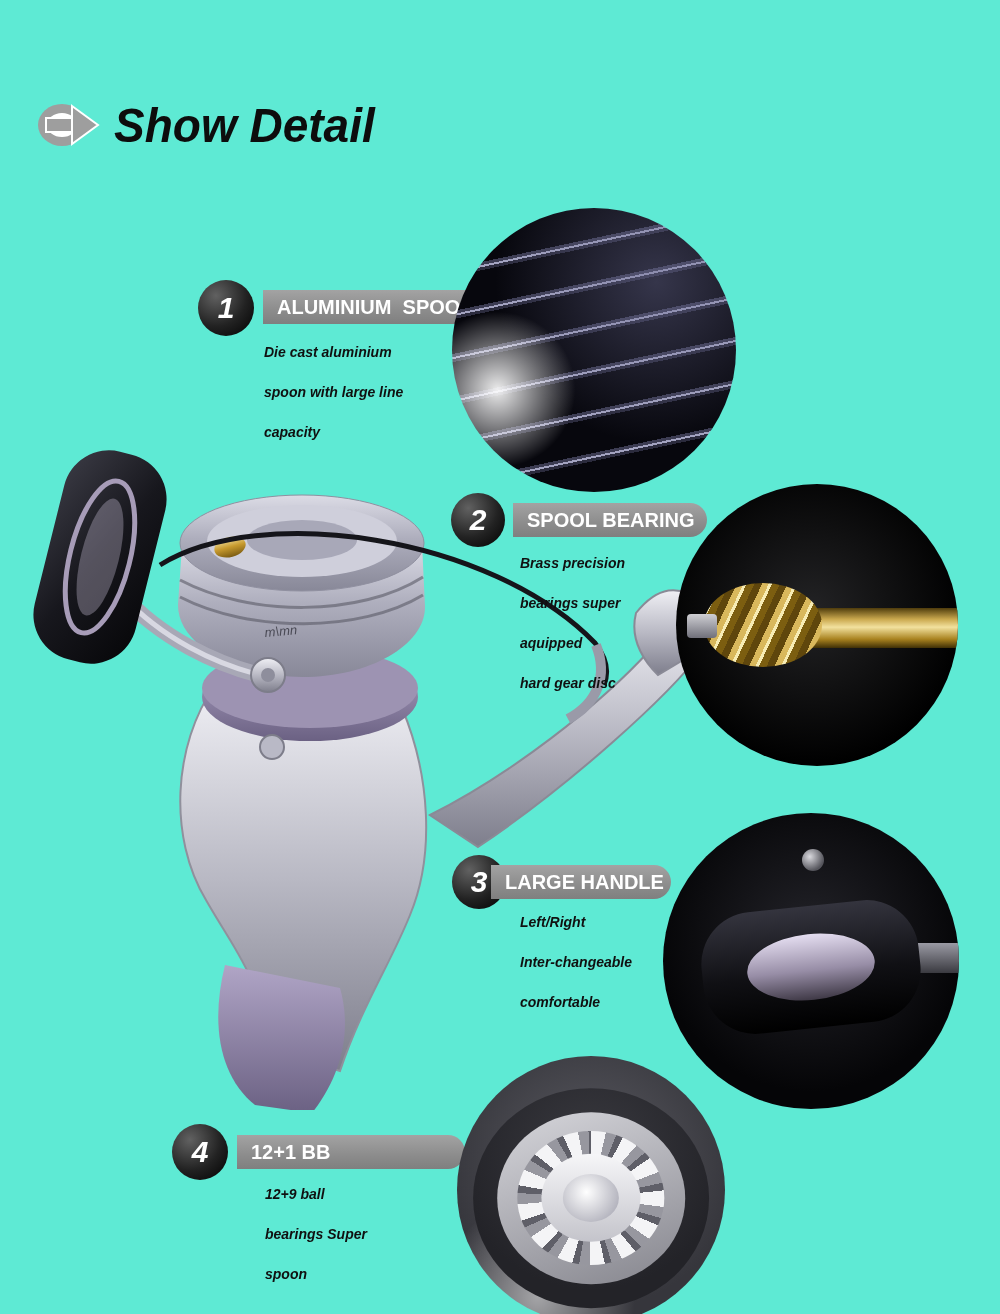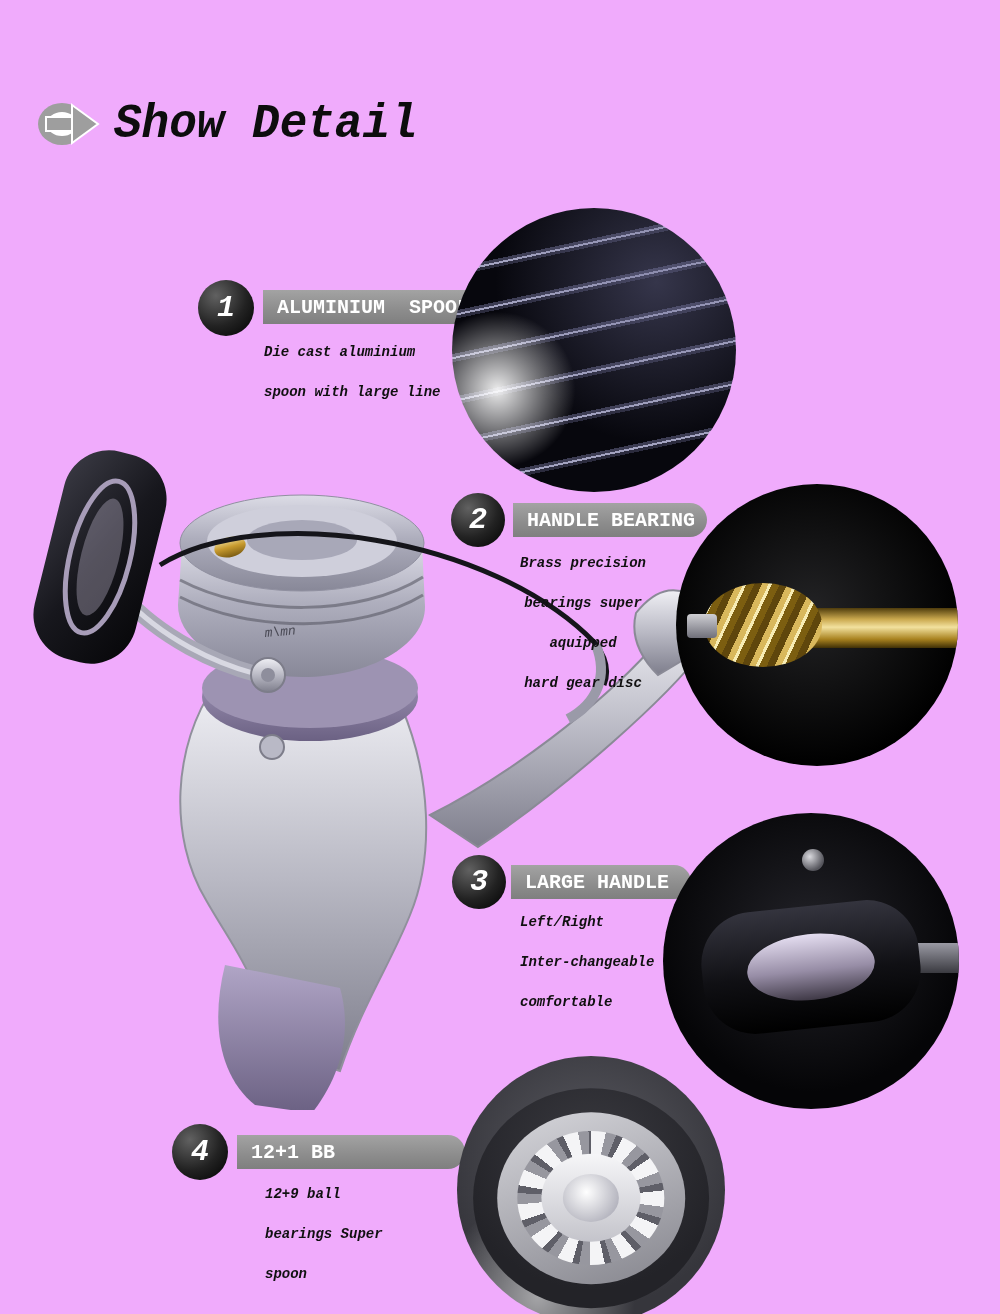--- a/index.html
+++ b/index.html
@@ -1,17 +1,17 @@
 <!DOCTYPE html>
 <html><head>
 <meta charset="utf-8">
 <style>
   html,body{margin:0;padding:0;background:#ffffff;}
-  .canvas{position:relative;width:1000px;height:1314px;background:#f0abfc;overflow:hidden;
-          font-family:Liberation Mono, monospace;}
+  .canvas{position:relative;width:1000px;height:1314px;background:#5eead4;overflow:hidden;
+          font-family:Liberation Sans, sans-serif;}
 
   
   .hdr{position:absolute;left:36px;top:98px;display:flex;align-items:center;gap:14px;}
   .hdr-title{font-size:46px;font-weight:bold;font-style:italic;color:#0d0d0d;letter-spacing:0px;
              transform:scaleY(1.06);}
 
   
   .badge{position:absolute;width:56px;height:56px;border-radius:50%;
          background:radial-gradient(circle at 32% 28%, #616161 0%, #222 55%, #000 100%);
          color:#fff;font-size:30px;font-weight:bold;font-style:italic;
@@ -149,39 +149,40 @@
       <ellipse cx="90" cy="112" rx="30" ry="78" fill="none" stroke="#a79cb8" stroke-width="5"></ellipse>
       <ellipse cx="90" cy="112" rx="19" ry="60" fill="#c9c0d6" opacity="0.35"></ellipse>
     </g>
   </svg>
 
   <div class="badge" style="left:198px;top:280px;">1</div>
   <div class="banner" style="left:263px;top:290px;width:233px;">ALUMINIUM  SPOOL</div>
   <div class="desc" style="left:264px;top:332px;">
     <div>Die cast aluminium</div>
     <div>spoon with large line</div>
+    <div>capacity</div>
   </div>
   <div class="photo photo1"></div>
 
   <div class="badge" style="left:451px;top:493px;width:54px;height:54px;">2</div>
-  <div class="banner" style="left:513px;top:503px;width:194px;">HANDLE BEARING</div>
-  <div class="desc" style="left:520px;top:543px;text-align:center;">
+  <div class="banner" style="left:513px;top:503px;width:194px;">SPOOL BEARING</div>
+  <div class="desc" style="left:520px;top:543px;">
     <div>Brass precision</div>
     <div>bearings super</div>
     <div>aquipped</div>
     <div>hard gear disc</div>
   </div>
   <div class="photo photo2">
     <div class="shaft"></div>
     <div class="worm"></div>
     <div class="tip"></div>
   </div>
 
   <div class="badge" style="left:452px;top:855px;width:54px;height:54px;">3</div>
-  <div class="banner" style="left:511px;top:865px;width:180px;">LARGE HANDLE</div>
+  <div class="banner" style="left:491px;top:865px;width:180px;">LARGE HANDLE</div>
   <div class="desc" style="left:520px;top:902px;">
     <div>Left/Right</div>
     <div>Inter-changeable</div>
     <div>comfortable</div>
   </div>
   <div class="photo photo3">
     <div class="stub"></div>
     <div class="screw"></div>
     <div class="knob">
       <div class="inset"></div>

